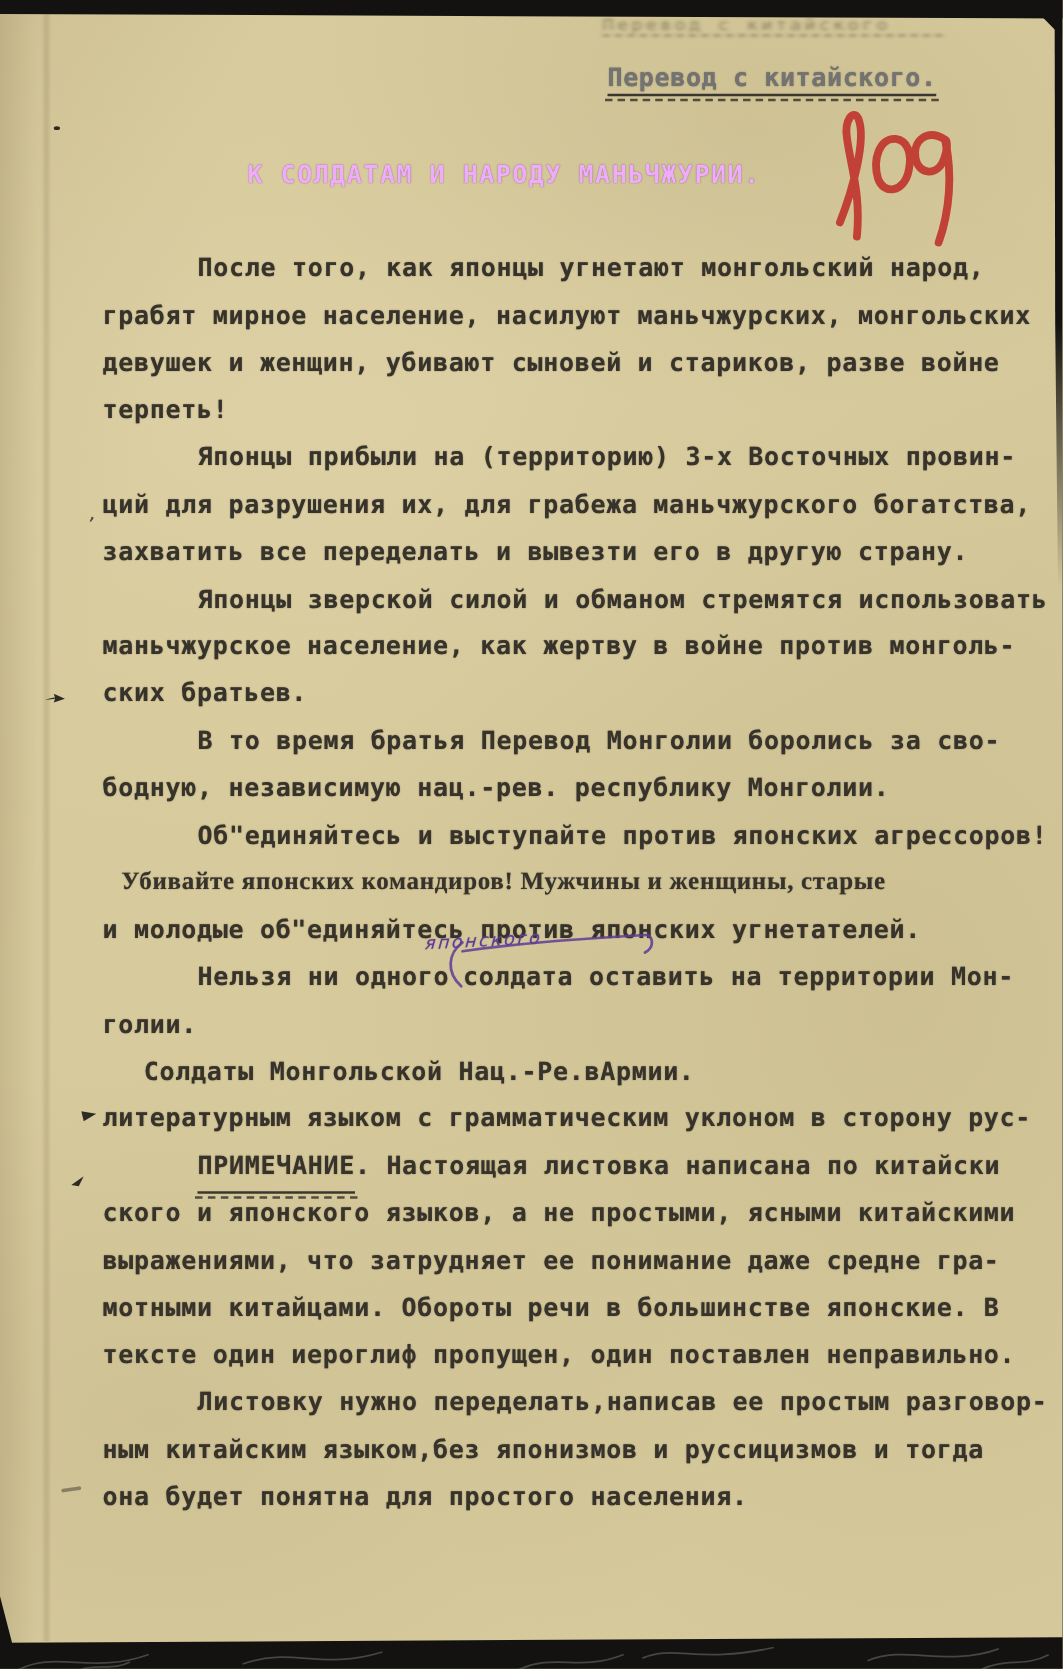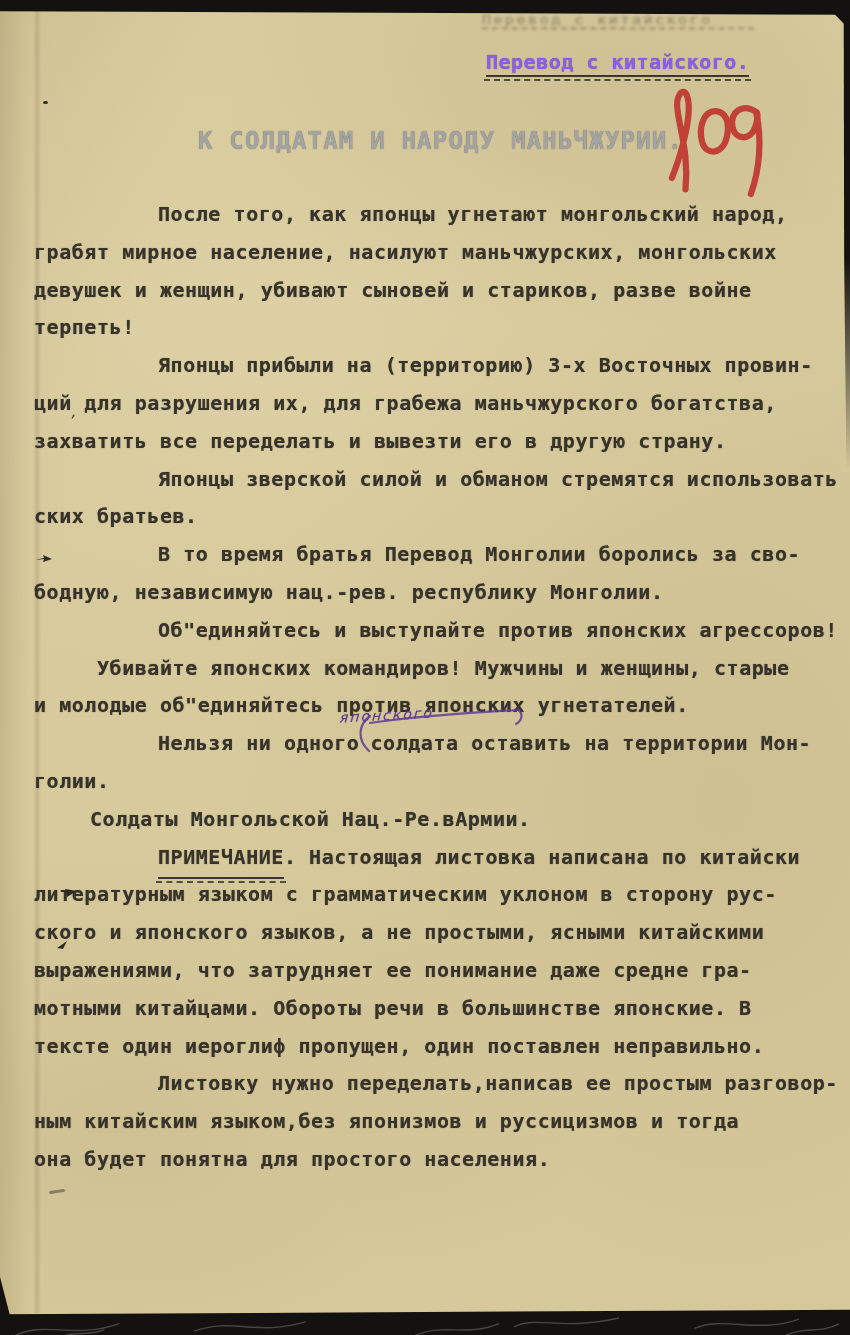--- a/index.html
+++ b/index.html
@@ -57,53 +57,53 @@
     font-size:15px;letter-spacing:2.5px;color:#45412f;
     transform:scaleY(0.82);
     filter:blur(1.8px);opacity:0.5;
     border-bottom:2px dashed rgba(62,58,44,0.9);
     white-space:nowrap;
   }
   
   .header-note{
     position:absolute;left:486px;top:50px;
     font-size:20px;font-weight:bold;letter-spacing:0.5px;
-    color:#8b5cf6;text-shadow:0 0 1px rgba(53,49,42,0.7);
+    color:#737373;text-shadow:0 0 1px rgba(53,49,42,0.7);
     white-space:nowrap;
   }
   .u-lead{
     position:relative;display:inline-block;
     border-bottom:2px solid #3b372f;padding-bottom:1px;
   }
   .u-lead::after{
     content:"";position:absolute;left:-2px;right:-2px;bottom:-6px;
     border-top:2px dashed rgba(59,55,47,0.85);
   }
   .doc-title{
     position:absolute;left:198px;top:127px;
-    font-size:24px;font-weight:bold;letter-spacing:1.2px;
-    color:#a3a3a3;text-shadow:0 0 1px rgba(52,48,42,0.7);
+    font-size:20px;font-weight:bold;letter-spacing:1.2px;
+    color:#f0abfc;text-shadow:0 0 1px rgba(52,48,42,0.7);
     white-space:nowrap;
   }
   
   .stamp{
     position:absolute;left:663px;top:82px;width:108px;height:120px;
     transform:rotate(-5deg);opacity:0.92;
   }
   .stamp path{stroke:#c1362e;stroke-width:6;fill:none;stroke-linecap:round;}
   
   .body-text{
     position:absolute;left:0;top:196px;width:698px;
     font-size:20px;font-weight:bold;letter-spacing:0.55px;
     color:#37332b;text-shadow:0 0 1px rgba(55,51,43,0.65);
   }
-  .line{height:37.8px;line-height:37.8px;padding-left:34px;white-space:nowrap;}
+  .line{height:37.8px;line-height:37.8px;padding-left:82px;white-space:nowrap;}
   .line.para{padding-left:158px;}
-  .line.small{padding-left:97px;}
-  .line.sign{padding-left:90px;}
+  .line.small{padding-left:97px;font-family:Liberation Serif, serif;}
+  .line.sign{padding-left:115px;}
   
   .ins-wrap{position:relative;display:inline-block;margin-left:11px;}
   .handwritten{
     position:absolute;left:-30px;top:-17px;
     font-family:"DejaVu Sans","Liberation Sans",sans-serif;
     font-style:italic;font-weight:normal;
     font-size:14px;letter-spacing:2px;line-height:14px;
     color:#5e3c96;text-shadow:0 0 1px rgba(94,60,150,0.6);
     transform:rotate(-3deg) skewX(-8deg);
     white-space:nowrap;
@@ -143,35 +143,36 @@
 
 <div class="body-text">
     <div class="line para">После того, как японцы угнетают монгольский народ,</div>
     <div class="line">грабят мирное население, насилуют маньчжурских, монгольских</div>
     <div class="line">девушек и женщин, убивают сыновей и стариков, разве войне</div>
     <div class="line">терпеть!</div>
     <div class="line para">Японцы прибыли на (территорию) 3-х Восточных провин-</div>
     <div class="line">ций для разрушения их, для грабежа маньчжурского богатства,</div>
     <div class="line">захватить все переделать и вывезти его в другую страну.</div>
     <div class="line para">Японцы зверской силой и обманом стремятся использовать</div>
+    <div class="line">маньчжурское население, как жертву в войне против монголь-</div>
     <div class="line">ских братьев.</div>
     <div class="line para">В то время братья Перевод Монголии боролись за сво-</div>
     <div class="line">бодную, независимую нац.-рев. республику Монголии.</div>
     <div class="line para">Об"единяйтесь и выступайте против японских агрессоров!</div>
     <div class="line small">Убивайте японских командиров! Мужчины и женщины, старые</div>
     <div class="line">и молодые об"единяйтесь против японских угнетателей.</div>
     <div class="line para">Нельзя ни одного<span class="ins-wrap"><span class="handwritten">японского</span><svg class="ins-swoosh" width="190" height="44" viewBox="0 0 190 44">
           <path d="M 20 6 C 8 15, 7 30, 19 41"></path>
           <path d="M 20 13 C 70 6, 130 2, 168 0"></path>
           <path d="M 168 0 C 173 3, 173 10, 166 14"></path>
         </svg>солдата</span> оставить на территории Мон-</div>
     <div class="line">голии.</div>
     <div class="line sign">Солдаты Монгольской Нац.-Ре.вАрмии.</div>
+    <div class="line">литературным языком с грамматическим уклоном в сторону рус-</div>
     <div class="line para"><span class="u-lead">ПРИМЕЧАНИЕ</span>. Настоящая листовка написана по китайски</div>
-    <div class="line">литературным языком с грамматическим уклоном в сторону рус-</div>
     <div class="line">ского и японского языков, а не простыми, ясными китайскими</div>
     <div class="line">выражениями, что затрудняет ее понимание даже средне гра-</div>
     <div class="line">мотными китайцами. Обороты речи в большинстве японские. В</div>
     <div class="line">тексте один иероглиф пропущен, один поставлен неправильно.</div>
     <div class="line para">Листовку нужно переделать,написав ее простым разговор-</div>
     <div class="line">ным китайским языком,без японизмов и руссицизмов и тогда</div>
     <div class="line">она будет понятна для простого населения.</div>
   </div>
 
 <div class="speck" style="left:43px;top:101px;width:5px;height:3px;"></div>

